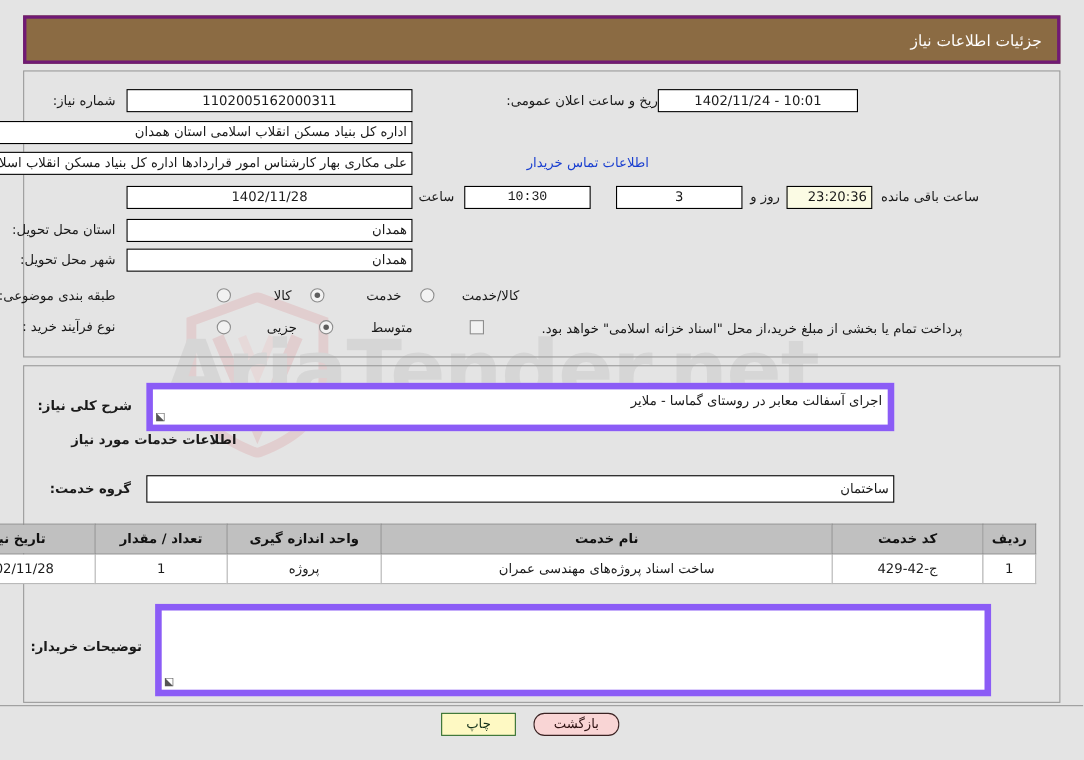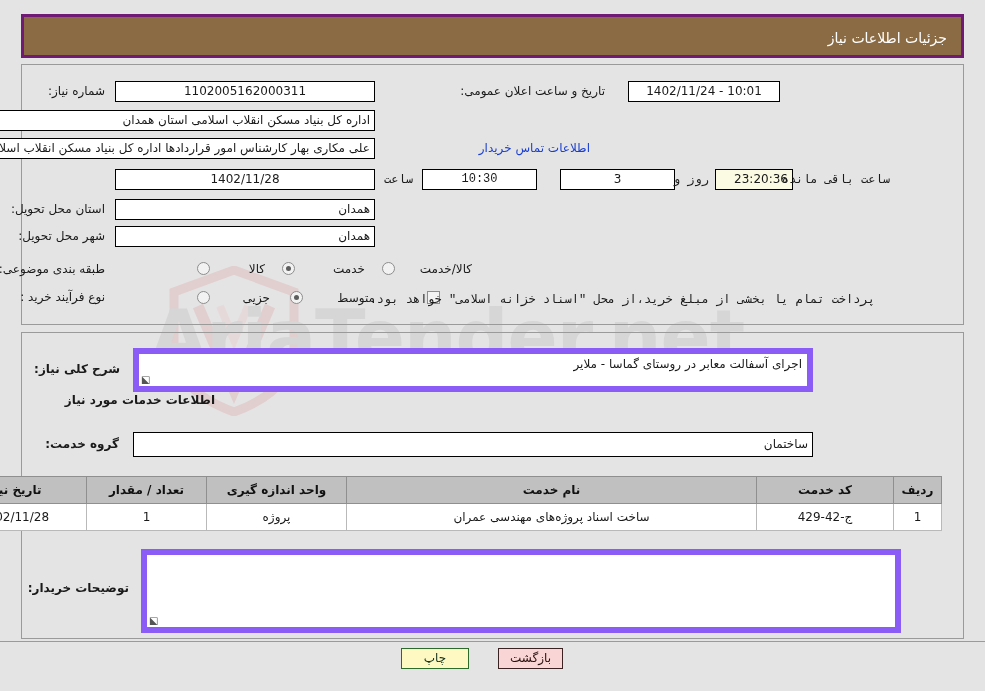--- a/index.html
+++ b/index.html
@@ -122,21 +122,20 @@
     z-index: 4;
     white-space: nowrap;
     cursor: pointer;
   }
   .plaintext {
     position: absolute;
     font-size: 12px;
     color: #1a1a1a;
     z-index: 3;
     white-space: nowrap;
-    font-family: Liberation Mono, monospace;
   }
 
   
   .radio {
     position: absolute;
     width: 13px; height: 13px;
     border-radius: 50%;
     border: 1px solid #8d8d8d;
     background: #f2f2f2;
     box-sizing: border-box;
@@ -266,21 +265,21 @@
   <div class="header-bar">
     <div class="header-title">جزئیات اطلاعات نیاز</div>
   </div>
 
   <div class="panel" id="panel-top"></div>
 
   <div class="lbl" style="top:84px; right:880px; width:95px;">شماره نیاز:</div>
   <div class="fld" style="top:81px; right:610px; width:260px;">1102005162000311</div>
 
   <div class="lbl" style="top:84px; right:380px; width:200px;">تاریخ و ساعت اعلان عمومی:</div>
-  <div class="fld" style="top:81px; right:205px; width:152px;">10:01 - 1402/11/24</div>
+  <div class="fld" style="top:81px; right:205px; width:182px;">10:01 - 1402/11/24</div>
 
   <div class="lbl" style="top:113px; right:880px; width:95px;">نام دستگاه خریدار:</div>
   <div class="fld rtl-start" style="top:110px; right:610px; width:625px;">اداره کل بنیاد مسکن انقلاب اسلامی استان همدان</div>
 
   <div class="lbl" style="top:141px; right:880px; width:100px;">ایجاد کننده درخواست:</div>
   <div class="fld rtl-start" style="top:138px; right:610px; width:520px;">علی مکاری بهار کارشناس امور قراردادها اداره کل بنیاد مسکن انقلاب اسلامی ا</div>
   <a class="link" style="top:141px; right:395px;">اطلاعات تماس خریدار</a>
 
   <div class="fld" style="top:169px; right:610px; width:260px;">1402/11/28</div>
   <div class="plaintext" style="top:172px; right:572px;">ساعت</div>
@@ -360,15 +359,15 @@
 
   <div class="section-head" style="top:581px; right:856px;">توضیحات خریدار:</div>
   <div class="tarea" style="top:549px; right:84px; width:760px; height:84px;">
     <span></span>
     <span class="grip">◪</span>
   </div>
 
   <div class="divider"></div>
 
   <div class="btn btn-print" style="top:648px; right:516px; width:68px;">چاپ</div>
-  <div class="btn btn-back" style="top:648px; right:422px; width:65px;">بازگشت</div>
+  <div class="btn btn-back" style="top:648px; right:422px; width:78px;border-radius:10px;">بازگشت</div>
 
 </div>
 
 </body></html>

